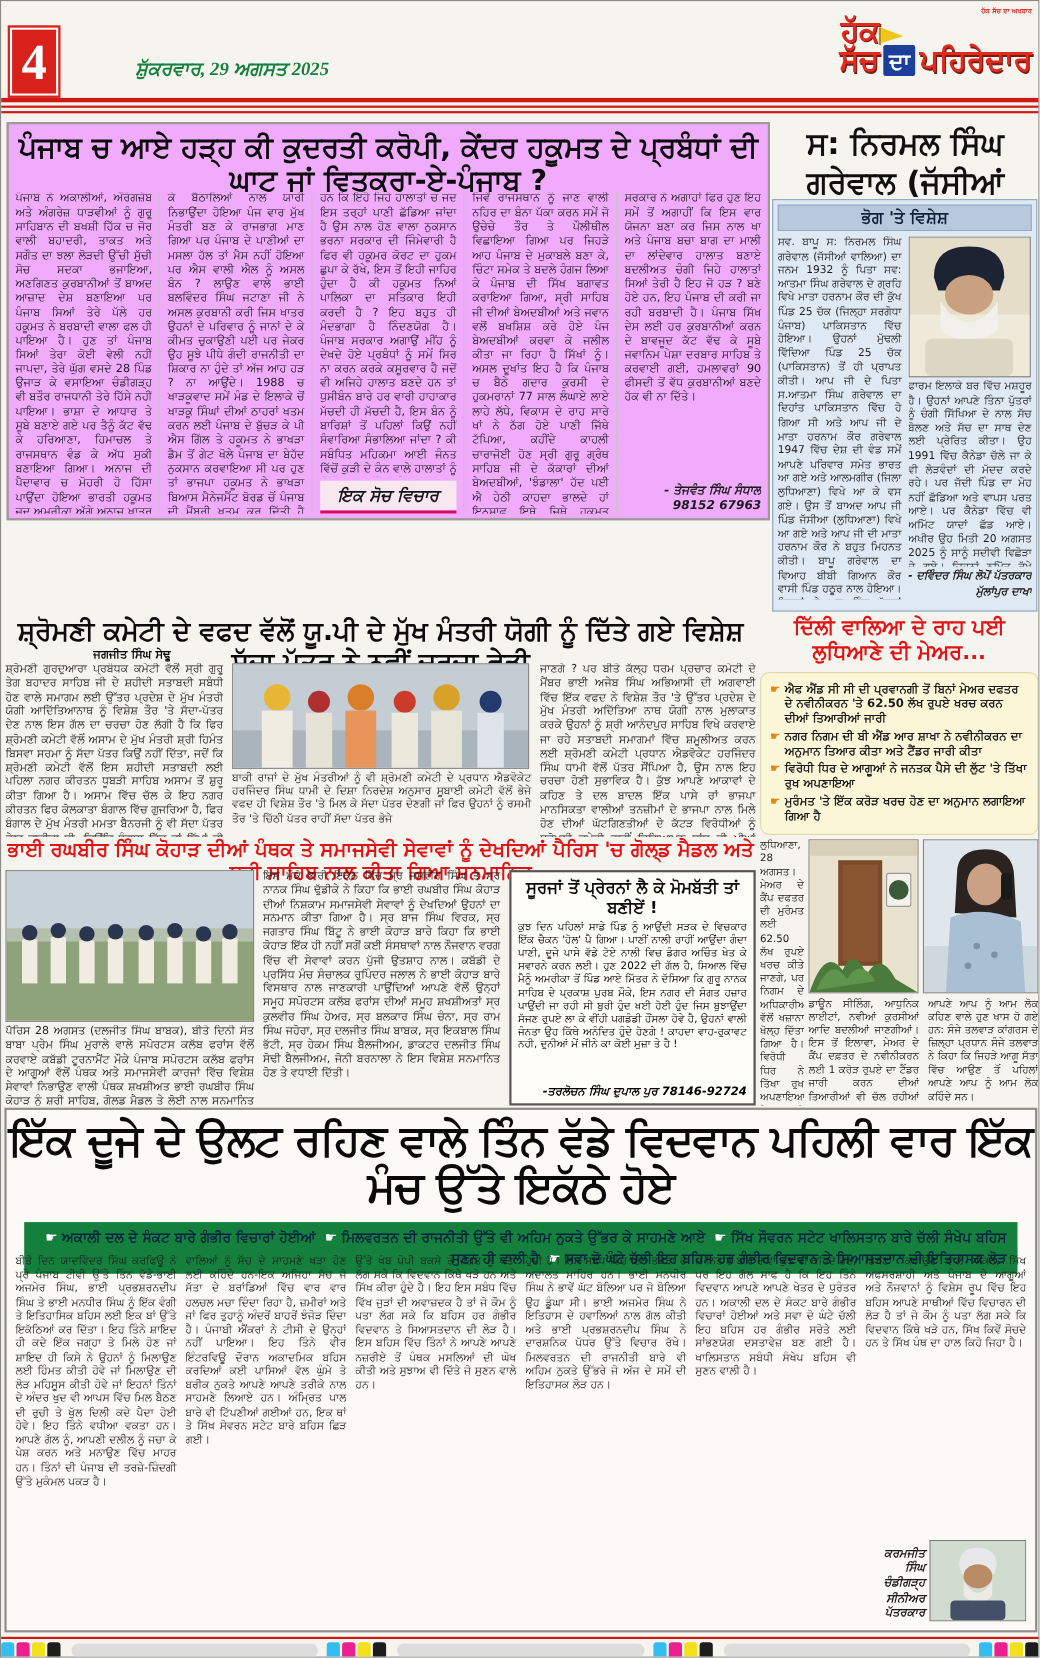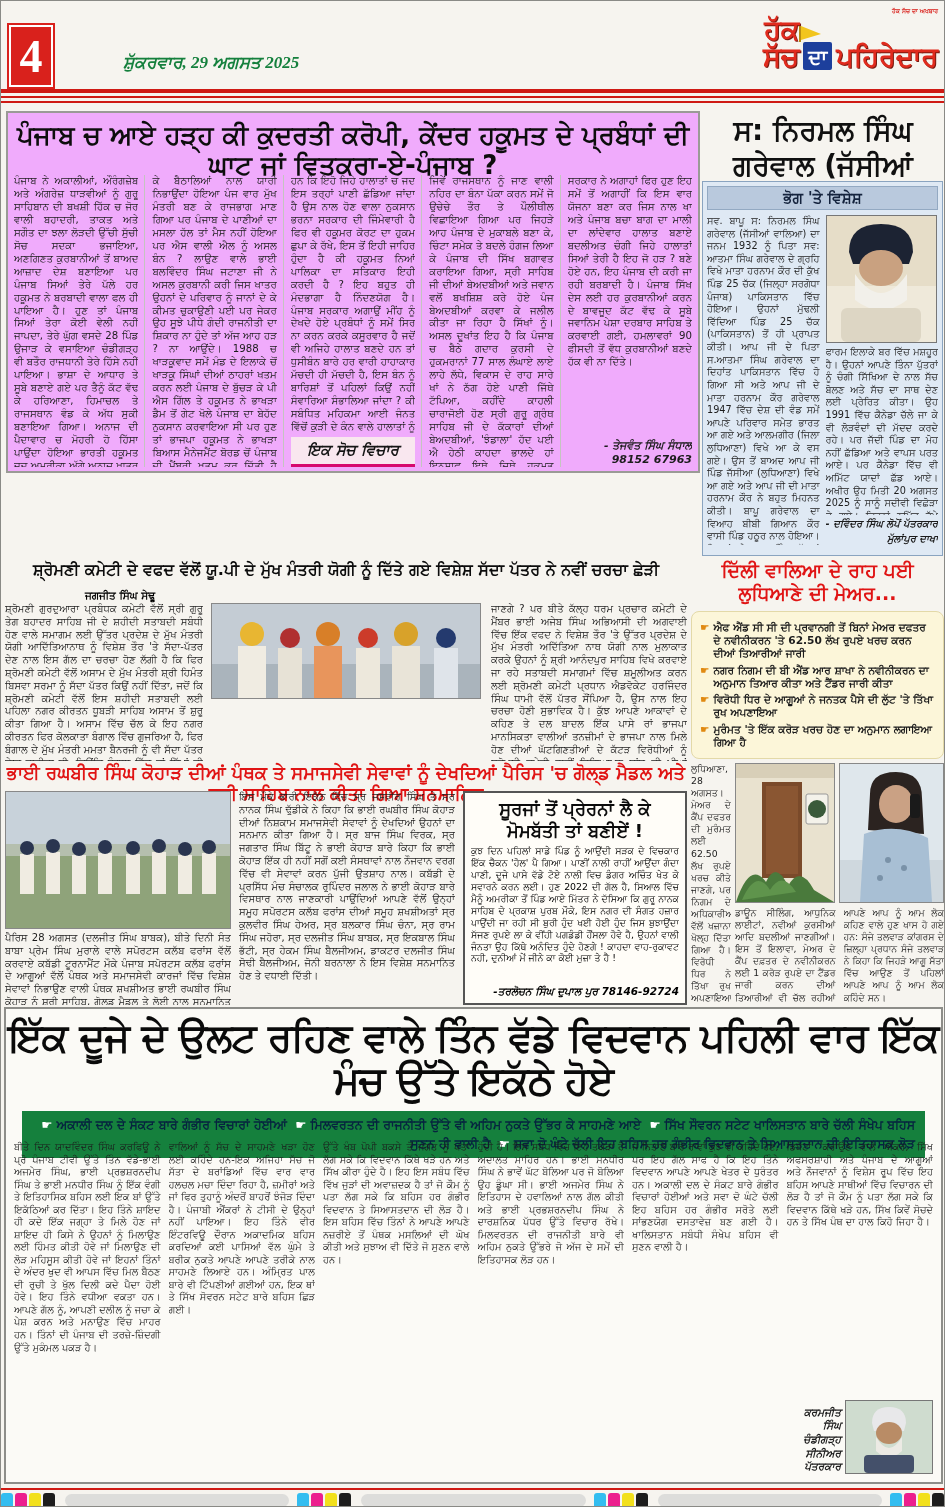--- a/index.html
+++ b/index.html
@@ -48,39 +48,39 @@
                 background:#dfe9f4; border:1px solid #8aa4c0; padding:4px; }
   #obit-band { height:24px; background:#b9c9dd; border:1px solid #93a9c2; color:#14233d;
                font-weight:800; font-size:15px; display:flex; align-items:center; justify-content:center; }
   #obit-body { display:flex; gap:6px; margin-top:5px; height:330px; }
   .obit-col { width:113px; font-size:9.7px; line-height:1.3; overflow:hidden; display:flex; flex-direction:column; }
   #obit-photo { width:111px; height:128px; border:1px solid #777; background:#e9e2d2; margin-bottom:3px; flex:none; }
   .obit-sig { margin-top:2px; text-align:right; font-weight:700; font-style:italic; font-size:10px; }
 
   
   #sgpc-headline { position:absolute; left:4px; top:560px; width:682px; text-align:center;
-                   font-size:16px; font-weight:800; color:#0c0c0c; line-height:1.15; }
+                   font-size:24px; font-weight:800; color:#0c0c0c; line-height:1.15; }
   #sgpc-byline { position:absolute; left:4px; top:588px; width:230px; text-align:center;
                  font-weight:700; font-size:10.5px; }
   #sgpc-row { position:absolute; left:4px; top:602px; width:682px; height:158px; display:flex; gap:8px; }
   #sgpc-c1 { width:198px; } .midtxt { font-size:10px; line-height:1.28; overflow:hidden; }
   #sgpc-center { width:272px; }
   #sgpc-photo { width:270px; height:96px; border:1px solid #888; background:#cdd4da; }
   #sgpc-caption { margin-top:3px; font-size:9.8px; line-height:1.25; text-align:justify; }
   #sgpc-c3 { flex:1; }
 
   
   #paris-headline { position:absolute; left:4px; top:762px; width:682px; text-align:center;
                     font-size:18px; font-weight:800; color:#e01414; line-height:1.15; }
   #paris-row { position:absolute; left:4px; top:790px; width:682px; height:214px; display:flex; gap:8px; }
   #paris-cell1 { width:226px; display:flex; flex-direction:column; }
   #paris-photo { width:226px; height:138px; border:1px solid #888; background:#cfd8cd; flex:none; margin-bottom:3px; }
   #paris-cell2 { width:220px; }
   #candle-box { width:228px; border:2px solid #555; background:#fffdf8; padding:5px 6px; display:flex; flex-direction:column; }
-  #candle-title { text-align:center; font-weight:800; font-size:18px; margin-bottom:3px; color:#0b0b0b; }
+  #candle-title { text-align:center; font-weight:800; font-size:15px; margin-bottom:3px; color:#0b0b0b; }
   #candle-body { flex:1; font-size:9.4px; line-height:1.27; overflow:hidden; text-align:justify; }
   #candle-sig { text-align:right; font-weight:700; font-style:italic; font-size:10.5px; margin-top:2px; }
 
   
   #mayor-headline { position:absolute; left:690px; top:558px; width:253px; text-align:center;
                     font-size:19px; font-weight:800; color:#e01414; line-height:1.2; }
   #mayor-bullets { position:absolute; left:690px; top:610px; width:253px; height:148px;
                    background:#fcf6d9; border-radius:8px; border:1px solid #e3d9a8; padding:7px 8px;
                    display:flex; flex-direction:column; justify-content:space-around; }
   .mbullet { display:flex; gap:4px; font-size:10.6px; font-weight:600; color:#1c1c1c; line-height:1.25; }
@@ -207,20 +207,21 @@
           <circle cx="116" cy="30" r="12" fill="#d87f28"></circle>
             <rect x="102" y="42" width="28" height="52" fill="#e8955c"></rect>
           <circle cx="156" cy="34" r="10" fill="#cc3b2a"></circle>
             <rect x="144" y="44" width="24" height="50" fill="#ede8dc"></rect>
           <circle cx="194" cy="30" r="12" fill="#d8a22a"></circle>
             <rect x="180" y="42" width="28" height="52" fill="#e9e4d8"></rect>
           <circle cx="234" cy="34" r="10" fill="#243a6e"></circle>
             <rect x="222" y="44" width="24" height="50" fill="#dfe4ea"></rect>
         </svg>
       </div>
+      <div id="sgpc-caption" class="txt">ਬਾਕੀ ਰਾਜਾਂ ਦੇ ਮੁੱਖ ਮੰਤਰੀਆਂ ਨੂੰ ਵੀ ਸ਼੍ਰੋਮਣੀ ਕਮੇਟੀ ਦੇ ਪ੍ਰਧਾਨ ਐਡਵੋਕੇਟ ਹਰਜਿੰਦਰ ਸਿੰਘ ਧਾਮੀ ਦੇ ਦਿਸ਼ਾ ਨਿਰਦੇਸ਼ ਅਨੁਸਾਰ ਸੂਬਾਈ ਕਮੇਟੀ ਵੱਲੋਂ ਭੇਜੇ ਵਫਦ ਹੀ ਵਿਸ਼ੇਸ਼ ਤੌਰ 'ਤੇ ਮਿਲ ਕੇ ਸੱਦਾ ਪੱਤਰ ਦੇਣਗੀ ਜਾਂ ਫਿਰ ਉਹਨਾਂ ਨੂੰ ਰਸਮੀ ਤੌਰ 'ਤੇ ਚਿੱਠੀ ਪੱਤਰ ਰਾਹੀਂ ਸੱਦਾ ਪੱਤਰ ਭੇਜੇ</div>
     </div>
     <div id="sgpc-c3" class="midtxt txt">ਜਾਣਗੇ ? ਪਰ ਬੀਤੇ ਕੱਲ੍ਹ ਧਰਮ ਪ੍ਰਚਾਰ ਕਮੇਟੀ ਦੇ ਮੈਂਬਰ ਭਾਈ ਅਜੇਬ ਸਿੰਘ ਅਭਿਆਸੀ ਦੀ ਅਗਵਾਈ ਵਿੱਚ ਇੱਕ ਵਫਦ ਨੇ ਵਿਸ਼ੇਸ਼ ਤੌਰ 'ਤੇ ਉੱਤਰ ਪ੍ਰਦੇਸ਼ ਦੇ ਮੁੱਖ ਮੰਤਰੀ ਅਦਿੱਤਿਆ ਨਾਥ ਯੋਗੀ ਨਾਲ ਮੁਲਾਕਾਤ ਕਰਕੇ ਉਹਨਾਂ ਨੂੰ ਸ਼੍ਰੀ ਆਨੰਦਪੁਰ ਸਾਹਿਬ ਵਿਖੇ ਕਰਵਾਏ ਜਾ ਰਹੇ ਸਤਾਬਦੀ ਸਮਾਗਮਾਂ ਵਿੱਚ ਸ਼ਮੂਲੀਅਤ ਕਰਨ ਲਈ ਸ਼੍ਰੋਮਣੀ ਕਮੇਟੀ ਪ੍ਰਧਾਨ ਐਡਵੋਕੇਟ ਹਰਜਿੰਦਰ ਸਿੰਘ ਧਾਮੀ ਵੱਲੋਂ ਪੱਤਰ ਸੌਂਪਿਆ ਹੈ, ਉਸ ਨਾਲ ਇਹ ਚਰਚਾ ਹੋਣੀ ਸੁਭਾਵਿਕ ਹੈ। ਕੁੱਝ ਆਪਣੇ ਆਕਾਵਾਂ ਦੇ ਕਹਿਣ ਤੇ ਦਲ ਬਾਦਲ ਇੱਕ ਪਾਸੇ ਰਾਂ ਭਾਜਪਾ ਮਾਨਸਿਕਤਾ ਵਾਲੀਆਂ ਤਨਜ਼ੀਮਾਂ ਦੇ ਭਾਜਪਾ ਨਾਲ ਮਿਲੇ ਹੋਣ ਦੀਆਂ ਘੱਟਗਿਣਤੀਆਂ ਦੇ ਕੱਟੜ ਵਿਰੋਧੀਆਂ ਨੂੰ ਸ਼੍ਰੋਮਣੀ ਕਮੇਟੀ ਰਾਹੀਂ ਵਿਗਿਆਪਨ ਸਾਂਝ ਦੀ ਪੀਘਾਂ ਪਾਉਣ ਦਾ ਯਤਨ</div>
   </div>
 
   <div id="paris-headline">ਭਾਈ ਰਘਬੀਰ ਸਿੰਘ ਕੋਹਾੜ ਦੀਆਂ ਪੰਥਕ ਤੇ ਸਮਾਜਸੇਵੀ ਸੇਵਾਵਾਂ ਨੂੰ ਦੇਖਦਿਆਂ ਪੈਰਿਸ 'ਚ ਗੋਲ੍ਡ ਮੈਡਲ ਅਤੇ ਸ਼੍ਰੀ ਸਾਹਿਬ ਨਾਲ ਕੀਤਾ ਗਿਆ ਸਨਮਾਨਿਤ</div>
   <div id="paris-row">
     <div id="paris-cell1">
       <div id="paris-photo">
         <svg width="224" height="136" viewBox="0 0 224 136" xmlns="http://www.w3.org/2000/svg">
           <rect width="224" height="60" fill="#c8d2da"></rect>

